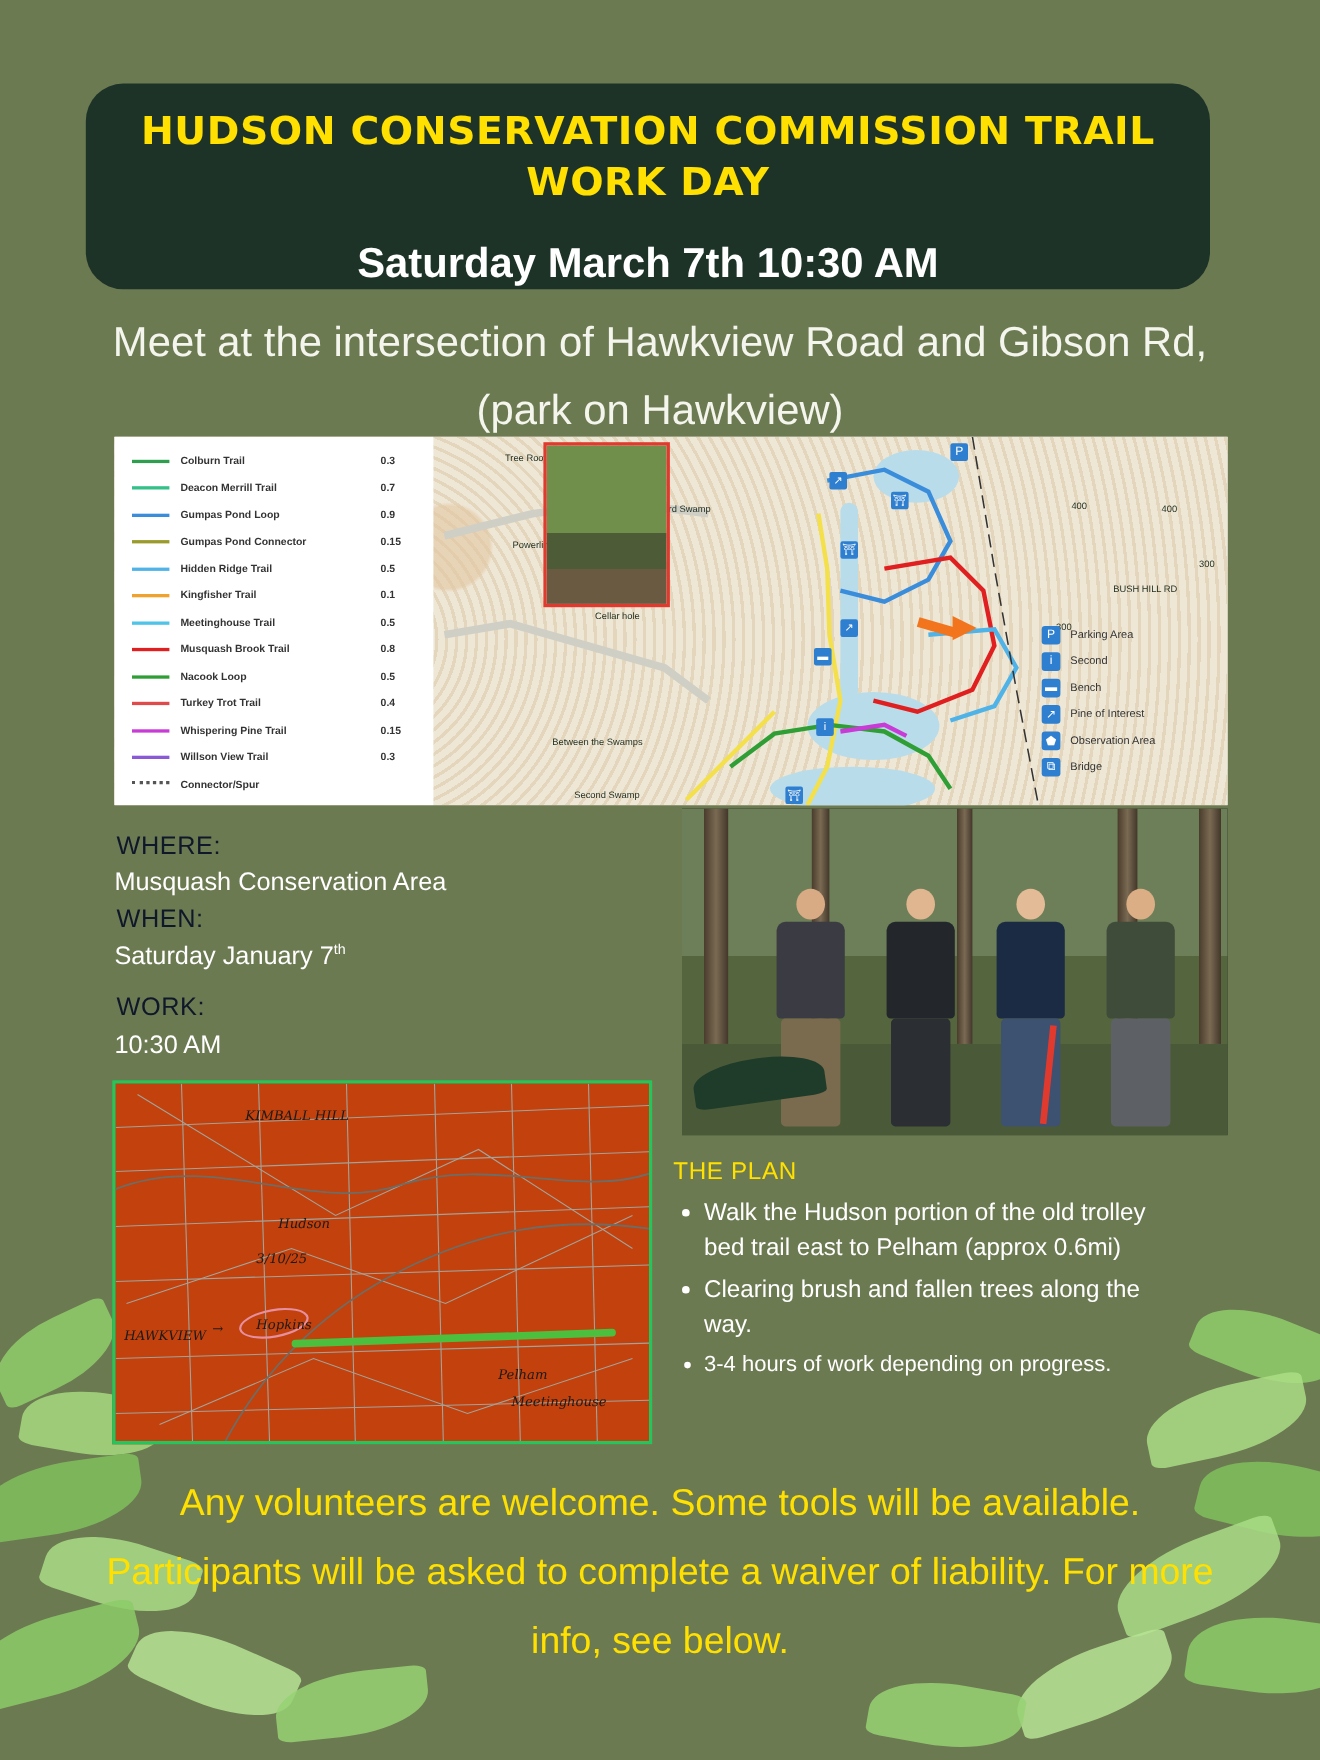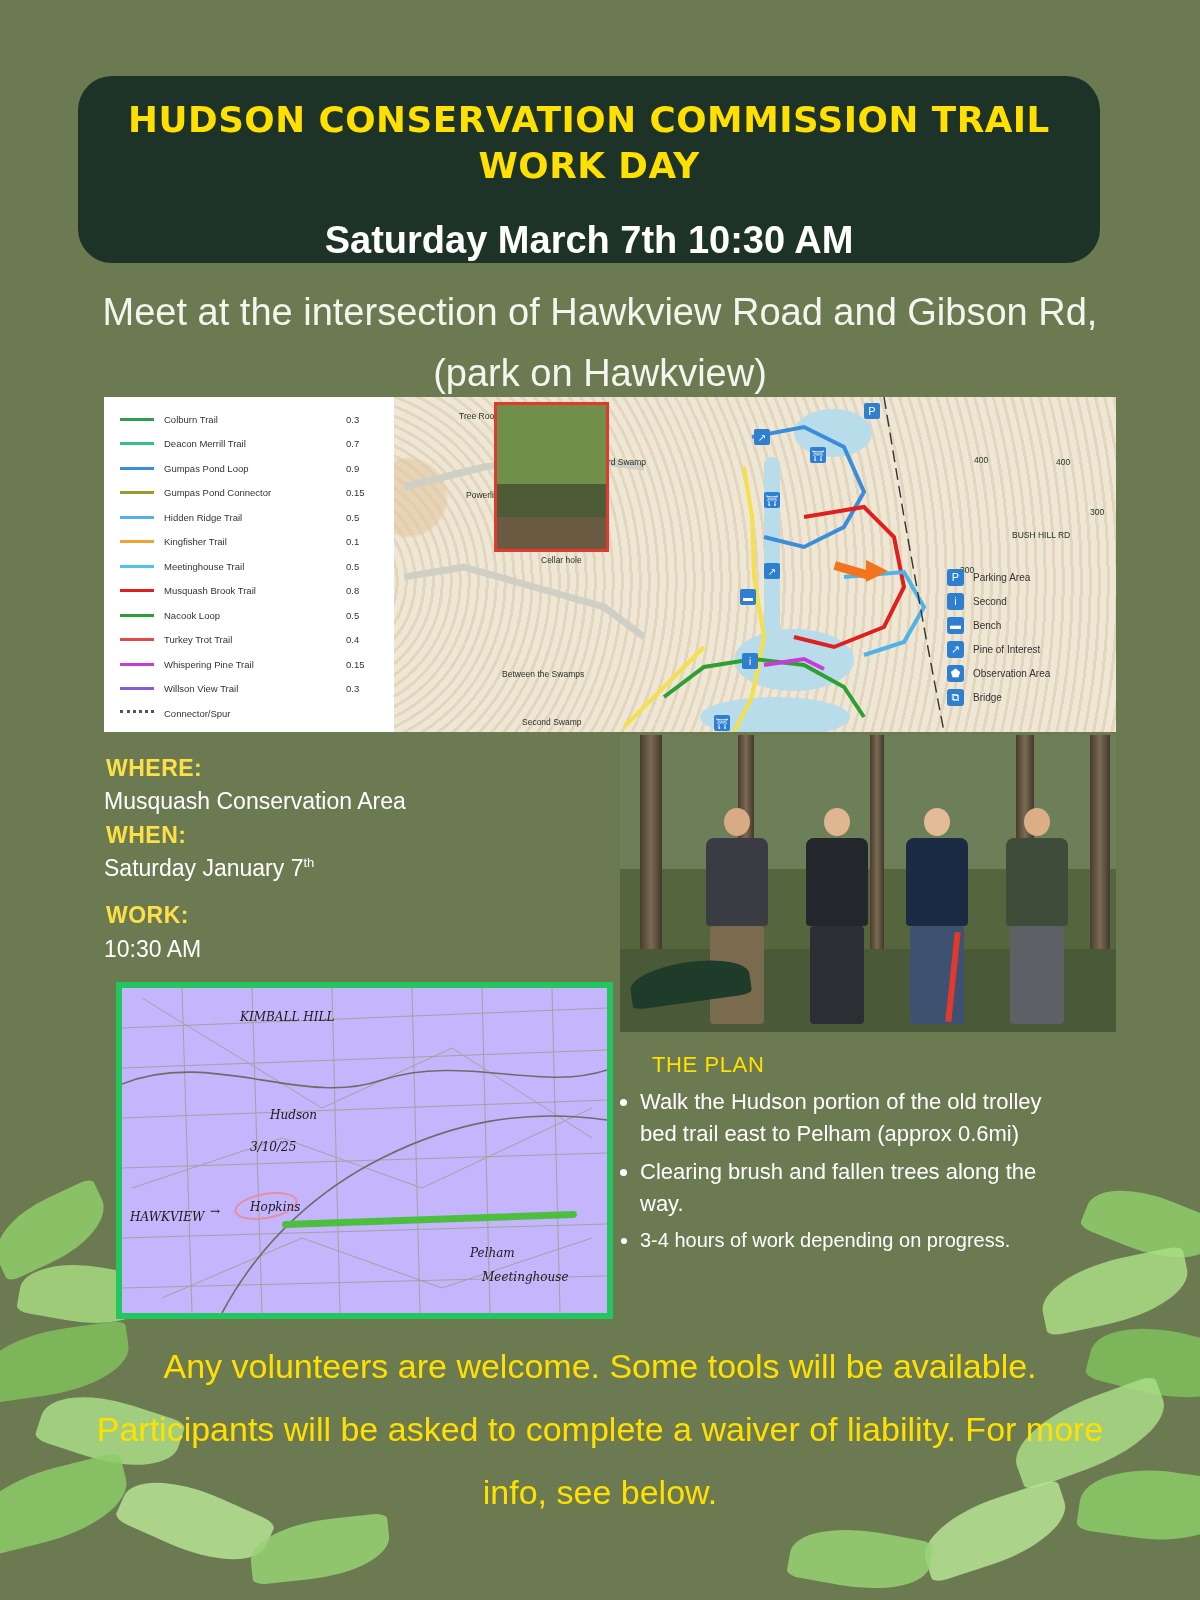--- a/index.html
+++ b/index.html
@@ -94,20 +94,21 @@
     background: #ffffff;
     font-size: 9.5px;
     color: #333;
     padding: 10px 8px 0 16px;
     box-sizing: border-box;
   }
   .legend-row {
     display: flex;
     align-items: center;
     height: 24.5px;
+    font-weight: bold;
   }
   .legend-swatch {
     width: 34px;
     height: 3px;
     margin-right: 10px;
     flex: none;
   }
   .legend-name { flex: 1; }
   .legend-len { width: 40px; text-align: left; }
 
@@ -162,22 +163,22 @@
   .info {
     position: absolute;
     left: 104px;
     top: 752px;
     width: 500px;
     color: #ffffff;
     font-size: 23px;
     line-height: 1.45;
   }
   .info .lbl {
-    color: #fde047;
-    font-weight: 700;
+    color: #0f172a;
+    font-weight: 400;
     letter-spacing: .5px;
     padding-left: 2px;
   }
   .info .val { color: #ffffff; }
   .info sup { font-size: 13px; }
 
   
   .groupphoto {
     position: absolute;
     left: 620px;
@@ -206,26 +207,26 @@
   .p-head {
     width: 26px; height: 28px; border-radius: 50%;
     margin: 0 auto 2px auto;
   }
   .p-torso { width: 62px; height: 88px; margin: 0 auto; border-radius: 8px 8px 4px 4px; }
   .p-legs { width: 54px; height: 98px; margin: 0 auto; border-radius: 4px; }
 
   
   .parcelmap {
     position: absolute;
-    left: 116px;
+    left: 102px;
     top: 982px;
     width: 485px;
     height: 325px;
-    background: #c4b5fd;
-    border: 6px solid #22c55e;
+    background: #c2410c;
+    border: 3px solid #22c55e;
     overflow: hidden;
   }
   .pm-green {
     position: absolute;
     left: 160px; top: 228px;
     width: 295px; height: 7px;
     background: #4cbf3f;
     transform: rotate(-2deg);
     border-radius: 4px;
   }
@@ -251,21 +252,20 @@
     left: 612px;
     top: 1052px;
     width: 470px;
     color: #ffffff;
   }
   .plan-title {
     color: #ffe000;
     font-size: 22px;
     letter-spacing: .6px;
     margin-bottom: 8px;
-    margin-left: 40px;
   }
   .plan ul {
     margin: 0;
     padding-left: 28px;
     font-size: 22px;
     line-height: 1.45;
   }
   .plan li { margin-bottom: 6px; }
   .plan li.small { font-size: 20px; }
 

